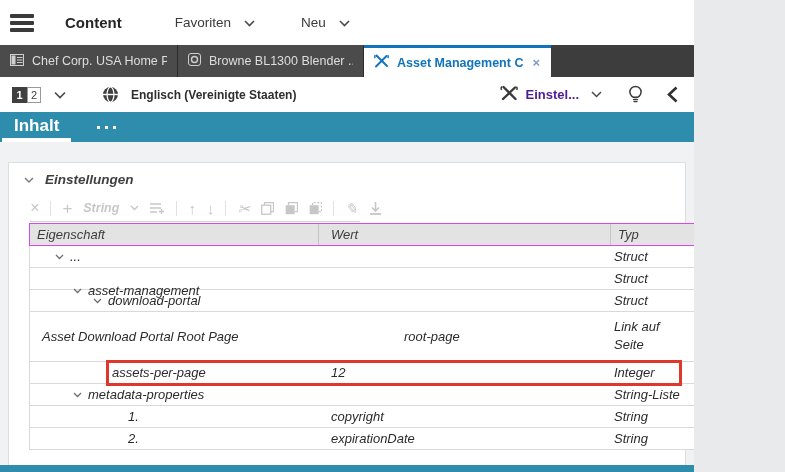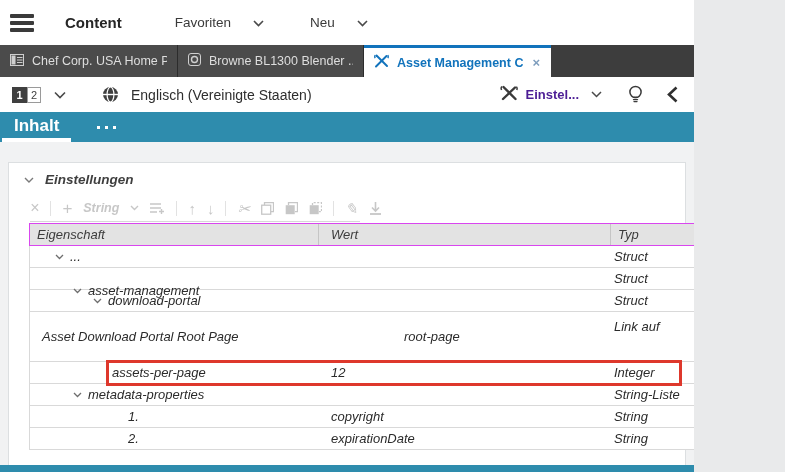--- a/index.html
+++ b/index.html
@@ -7,21 +7,21 @@
   .page {
     width:694px; height:472px; position:relative; overflow:hidden;
     font-family:"Liberation Sans", sans-serif; background:#fff;
     -webkit-font-smoothing:antialiased;
   }
   
   .top-nav { height:45px; display:flex; align-items:center; background:#fff; }
   .hamburger { margin-left:10px; width:24px; display:flex; flex-direction:column; gap:3px; cursor:pointer; }
   .hamburger span { display:block; height:4px; background:#3a3a3a; border-radius:1px; }
   .app-title { margin-left:31px; font-size:15px; font-weight:bold; color:#262626; }
-  .top-menu { display:flex; align-items:center; gap:22px; font-size:13.5px; color:#3a3a3a; cursor:pointer; }
+  .top-menu { display:flex; align-items:center; gap:13px; font-size:13.5px; color:#3a3a3a; cursor:pointer; }
   .top-menu.fav { margin-left:53px; }
   .top-menu.new { margin-left:46px; }
   
   .tab-bar { height:32px; background:#3d3d3d; display:flex; }
   .tab {
     width:178px; background:#4b4b4b; color:#dedede; display:flex; align-items:center;
     gap:8px; padding:0 10px; font-size:12.5px; border-right:1px solid #2c2c2c;
     white-space:nowrap; overflow:hidden; cursor:pointer; flex:none;
   }
   .tab + .tab { width:186px; }
@@ -31,21 +31,21 @@
   }
   .tab-label { overflow:hidden; white-space:nowrap; }
   .tab-close { margin-left:auto; color:#7d9dbd; font-size:13px; line-height:1; cursor:pointer; padding:0 1px; }
   
   .doc-toolbar { height:35px; display:flex; align-items:center; background:#fff; padding:0 12px; }
   .version-badge { display:flex; cursor:pointer; }
   .version-badge .v1 { width:15px; height:16px; background:#3f3f3f; color:#fff; font-size:11px; font-weight:bold; display:flex; align-items:center; justify-content:center; }
   .version-badge .v2 { width:14px; height:16px; background:#fff; border:1px solid #9a9a9a; color:#3f3f3f; font-size:11px; display:flex; align-items:center; justify-content:center; }
   .dt-chevron { margin-left:13px; cursor:pointer; display:flex; }
   .globe { margin-left:36px; display:flex; cursor:default; }
-  .locale { margin-left:12px; font-size:14px; font-weight:400; color:#2e2e2e; }
+  .locale { margin-left:12px; font-size:12px; font-weight:700; color:#2e2e2e; }
   .dt-right { margin-left:auto; display:flex; align-items:center; }
   .settings-label { margin-left:8px; font-size:13px; font-weight:600; color:#4c1d95; }
   
   .view-tabs { height:30px; background:var(--teal,#2e8cad); display:flex; align-items:center; position:relative; }
   .view-tab { position:relative; height:30px; display:flex; align-items:center; padding:0 14px 2px 14px; color:#fff; font-size:17px; font-weight:bold; cursor:pointer; }
   .view-tab.active::after { content:""; position:absolute; left:2px; right:2px; bottom:0; height:4px; background:#fff; }
   .more-dots { display:flex; gap:5px; margin-left:22px; cursor:pointer; padding:4px 2px; }
   .more-dots i { width:3px; height:3px; background:#fff; display:block; }
   
   .content { position:absolute; top:142px; left:0; right:0; bottom:7px; background:#f1f2f3; }
@@ -304,20 +304,21 @@
                 <div>Struct</div>
               </div>
             </div>
             <div class="trow tall">
               <div class="cell val">Asset Download Portal Root Page</div>
               <div class="cell prop" style="padding-left: 82px;">
                 <span>root-page</span>
               </div>
               <div class="cell typ">
                 <div>Link auf</div>
+                <div>Seite</div>
               </div>
             </div>
             <div class="trow hl">
               <div class="cell prop" style="padding-left: 82px;">
                 <span>assets-per-page</span>
               </div>
               <div class="cell val">12</div>
               <div class="cell typ">
                 <div>Integer</div>
               </div>

